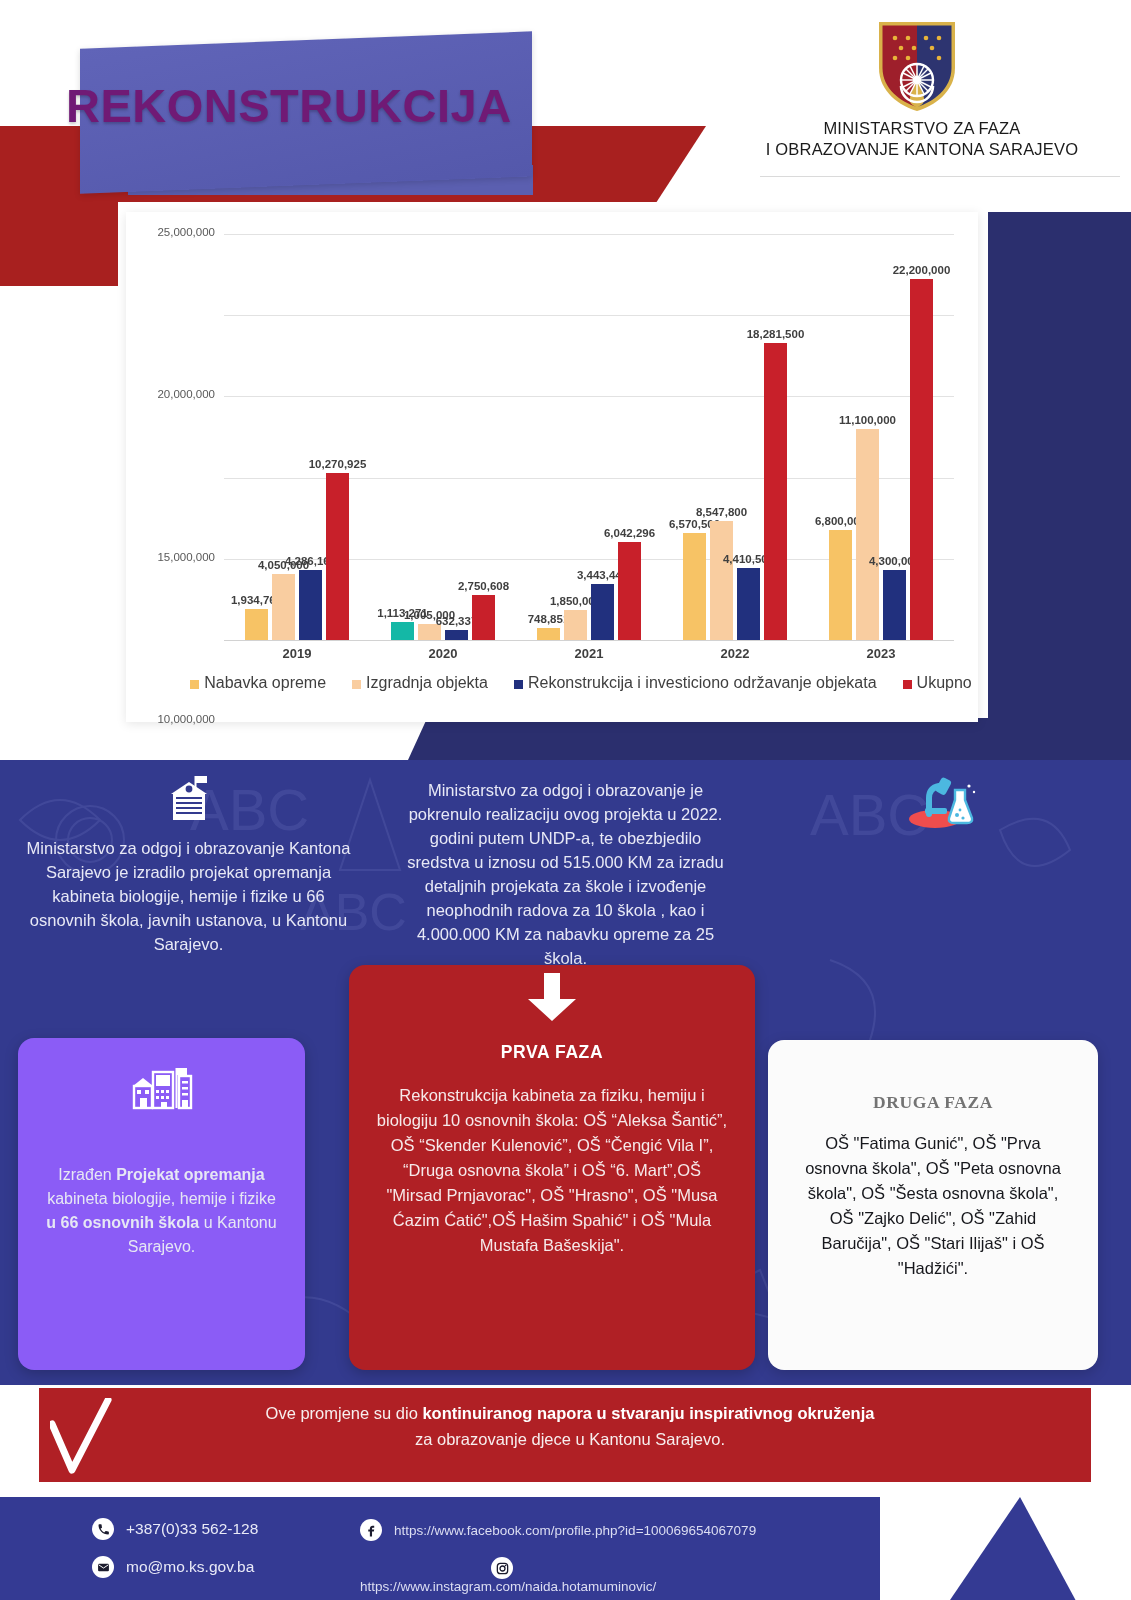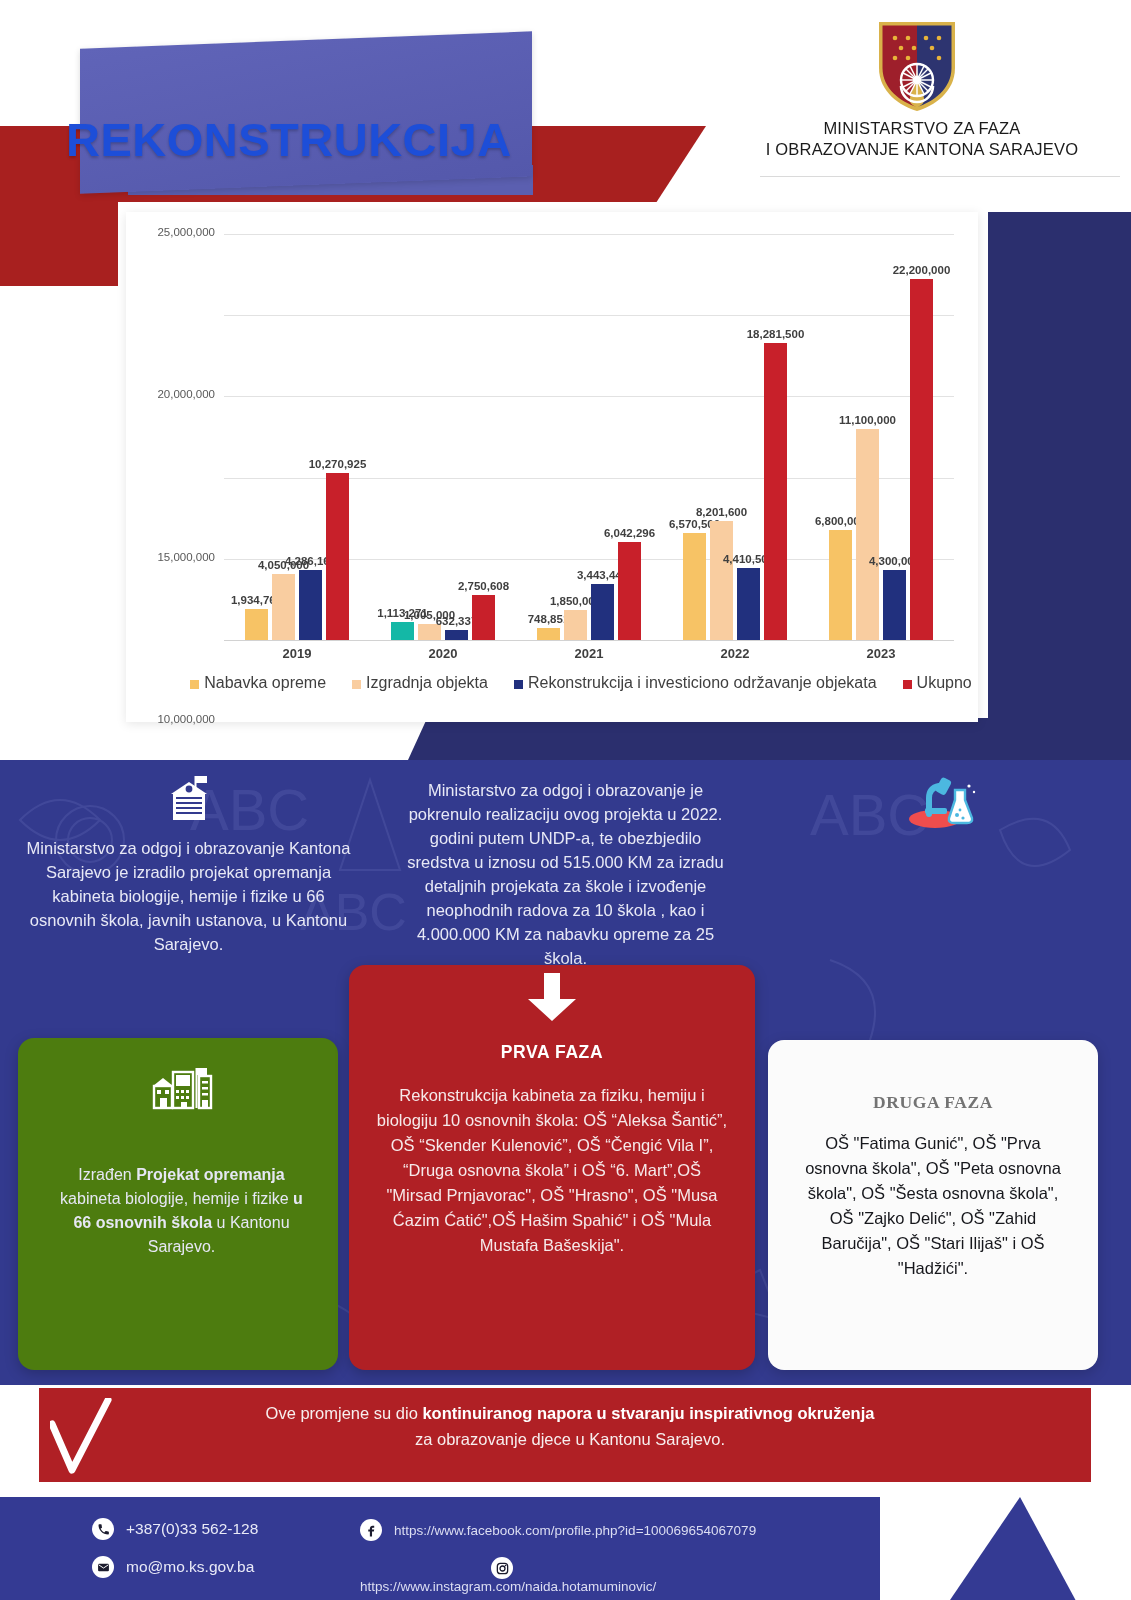--- a/index.html
+++ b/index.html
@@ -23,24 +23,23 @@
     position:absolute;left:128px;top:165px;width:405px;height:30px;background:#5b5fb0;
   }
   .hdr-blue{
     position:absolute;left:80px;top:40px;width:452px;height:145px;
     background:linear-gradient(170deg,#6064b8 0%,#5458ab 100%);
     transform:skewY(-2.2deg);
     box-shadow:0 2px 6px rgba(0,0,0,.15);
   }
   .hdr-title{
     position:absolute;left:66px;top:78px;width:520px;
-    font-size:47px;font-weight:bold;color:#1d4ed8;letter-spacing:.5px;
+    font-size:47px;font-weight:bold;color:#701a75;letter-spacing:.5px;
     font-family:"Liberation Sans", sans-serif;
     text-shadow:0 2px 3px rgba(0,0,0,.22);
-    margin-top:34px;
   }
   .hdr-min{
     position:absolute;left:752px;top:118px;width:340px;
     text-align:center;color:#1b1b1b;font-size:16.5px;line-height:21px;
     letter-spacing:.2px;
   }
   .crest{position:absolute;left:874px;top:18px;width:86px;height:96px;}
   .hdr-rule{position:absolute;left:760px;top:176px;width:360px;height:1px;background:#dadada;}
 
   
@@ -73,23 +72,22 @@
   .blue{position:absolute;left:0;top:760px;width:1131px;height:625px;background:#333a8e;overflow:hidden;}
   .doodles{position:absolute;inset:0;opacity:.16;}
   .bcols{position:absolute;left:0;top:14px;width:1131px;display:flex;}
   .bcol{flex:1;padding:0 26px;text-align:center;color:#e8e9f6;font-size:16.5px;line-height:24px;}
   .bicon{display:block;margin:0 auto 12px auto;}
   .bcol.mid{font-size:16.5px;line-height:24px;padding-top:4px;}
 
   
   .card{position:absolute;border-radius:16px;}
   .card-navy{
-    left:18px;top:1038px;width:313px;height:332px;background:#4d7c0f;
+    left:18px;top:1038px;width:287px;height:332px;background:#8b5cf6;
     box-shadow:0 4px 14px rgba(0,0,0,.22);
-    padding-left:7px;
   }
   .card-red{
     left:349px;top:965px;width:406px;height:405px;background:#b02025;
     box-shadow:0 4px 14px rgba(0,0,0,.22);
   }
   .card-white{
     left:768px;top:1040px;width:330px;height:330px;background:#fbfbfb;
     box-shadow:0 4px 14px rgba(0,0,0,.18);
   }
   .card-inner{padding:22px 26px;text-align:center;}
@@ -236,21 +234,21 @@
         </div>
         <div class="bar" style="height: 98.1269px; background: rgb(200, 32, 42);">
           <span class="vlab">6,042,296</span>
         </div>
       </div>
       <div class="grp">
         <div class="bar" style="height: 106.705px; background: rgb(247, 195, 101);">
           <span class="vlab">6,570,500</span>
         </div>
         <div class="bar" style="height: 118.56px; background: rgb(249, 205, 160);">
-          <span class="vlab">8,201,600</span>
+          <span class="vlab">8,547,800</span>
         </div>
         <div class="bar" style="height: 71.6265px; background: rgb(33, 48, 126);">
           <span class="vlab">4,410,500</span>
         </div>
         <div class="bar" style="height: 296.892px; background: rgb(200, 32, 42);">
           <span class="vlab">18,281,500</span>
         </div>
       </div>
       <div class="grp">
         <div class="bar" style="height: 110.432px; background: rgb(247, 195, 101);">

